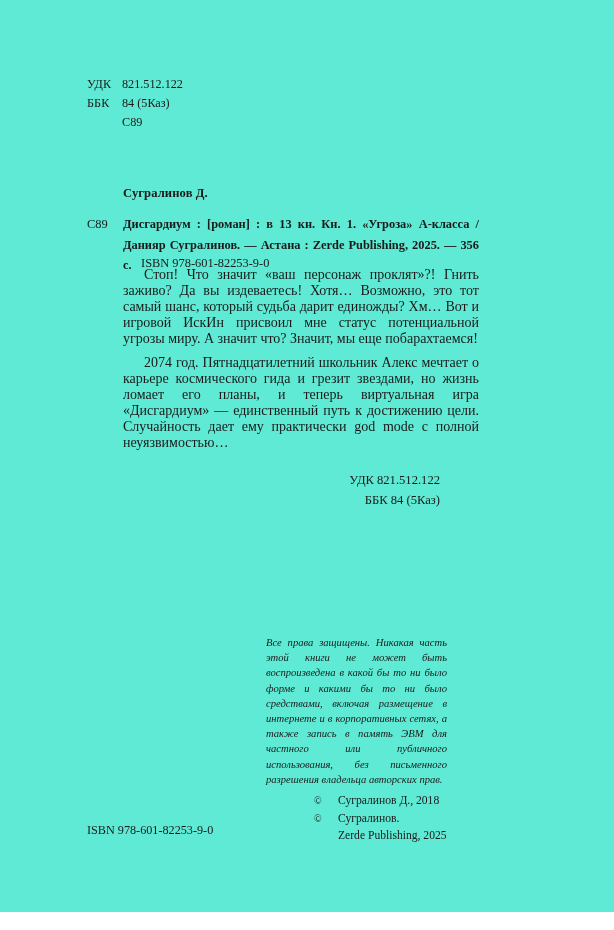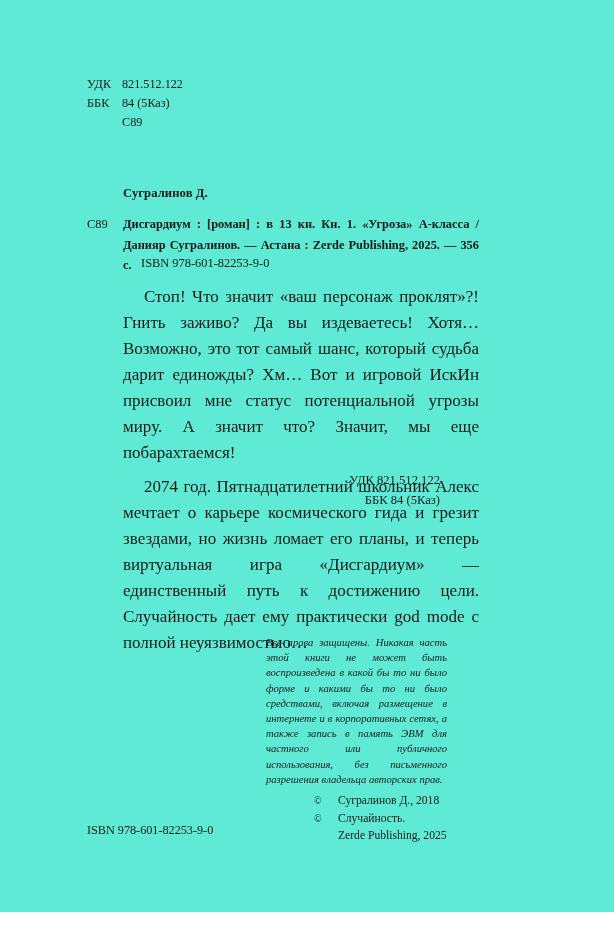--- a/index.html
+++ b/index.html
@@ -77,24 +77,24 @@
     position: absolute;
     left: 141px;
     top: 256px;
     font-size: 12.4px;
   }
 
   
   .annotation {
     position: absolute;
     left: 123px;
-    top: 284px;
+    top: 267px;
     width: 356px;
-    font-size: 17px;
-    line-height: 26px;
+    font-size: 14px;
+    line-height: 16px;
     text-align: justify;
     text-justify: inter-word;
   }
   .annotation p {
     margin: 0;
     text-indent: 21px;
   }
   .annotation p + p {
     margin-top: 8px;
   }
@@ -197,20 +197,20 @@
 
   <div class="rights">Все права защищены. Никакая часть этой книги не может быть воспроизведена в какой бы то ни было форме и какими бы то ни было средствами, включая размещение в интернете и в корпоративных сетях, а также запись в память ЭВМ для частного или публичного использования, без письменного разрешения владельца авторских прав.</div>
 
   <div class="copyright">
     <div class="copy-row">
       <span class="copy-sym">©</span>
       <span class="copy-text">Сугралинов Д., 2018</span>
     </div>
     <div class="copy-row">
       <span class="copy-sym">©</span>
-      <span class="copy-text">Случайность.</span>
+      <span class="copy-text">Сугралинов.</span>
     </div>
     <div class="copy-cont">Zerde Publishing, 2025</div>
   </div>
 
   <div class="isbn-bottom">ISBN 978-601-82253-9-0</div>
 
 </div>
 
 </body></html>

